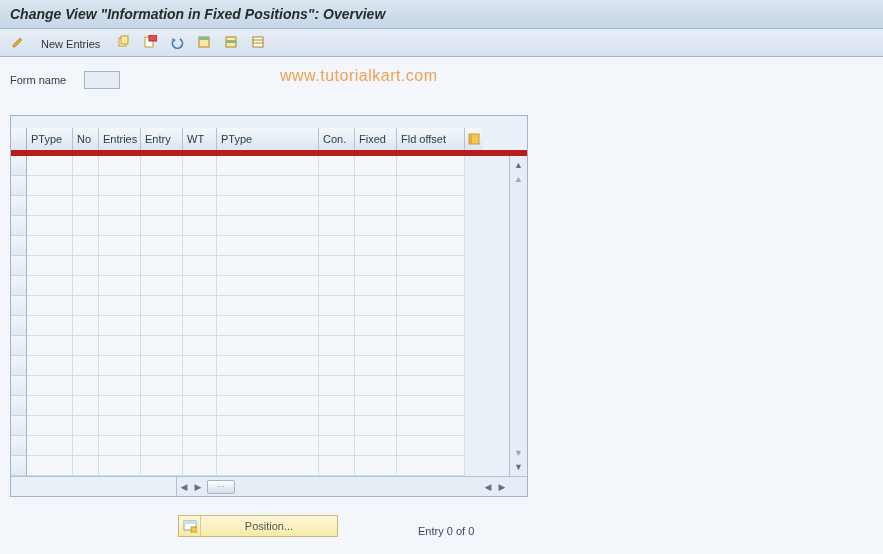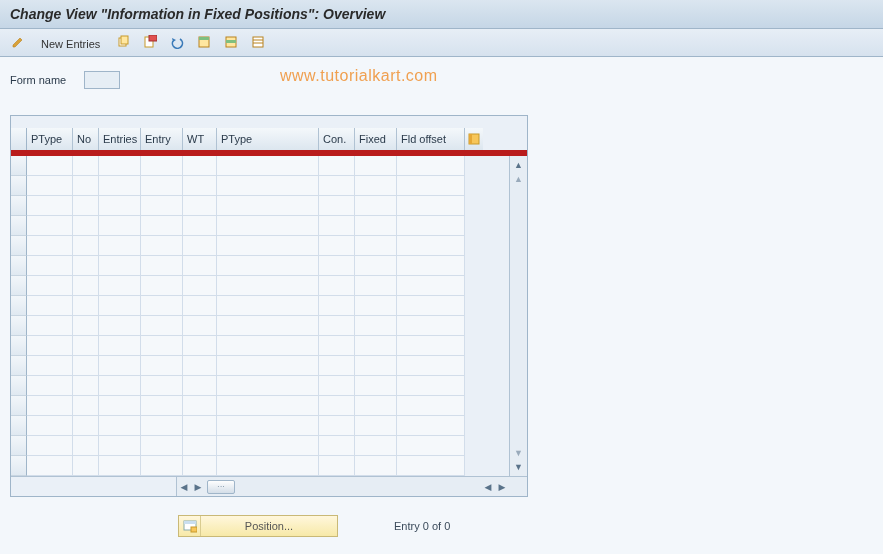--- a/index.html
+++ b/index.html
@@ -142,23 +142,23 @@
     width: 28px; height: 14px;
     background: linear-gradient(#fefefe,#d4dee8);
     border:1px solid #9fb5c9; border-radius:2px;
     margin: 0 2px;
     display:flex;align-items:center;justify-content:center;
     font-size:8px;color:#7a8fa3;
   }
   .hscroll .track { flex:1; }
   .hscroll .right-arrows { display:flex; margin-right: 18px; }
   .bottom-bar {
-    display:flex; align-items:center;
+    display:flex; align-items:flex-end;
     margin-top: 18px;
-    gap: 56px;
+    gap: 80px;
     padding-left: 168px;
   }
   .pos-btn {
     width: 160px; height: 22px;
     background: linear-gradient(#fff7dc,#f7e9a8);
     border: 1px solid #c9b977;
     display:flex; align-items:center;
     cursor:pointer;
     font-size:11px;
     color:#555;

